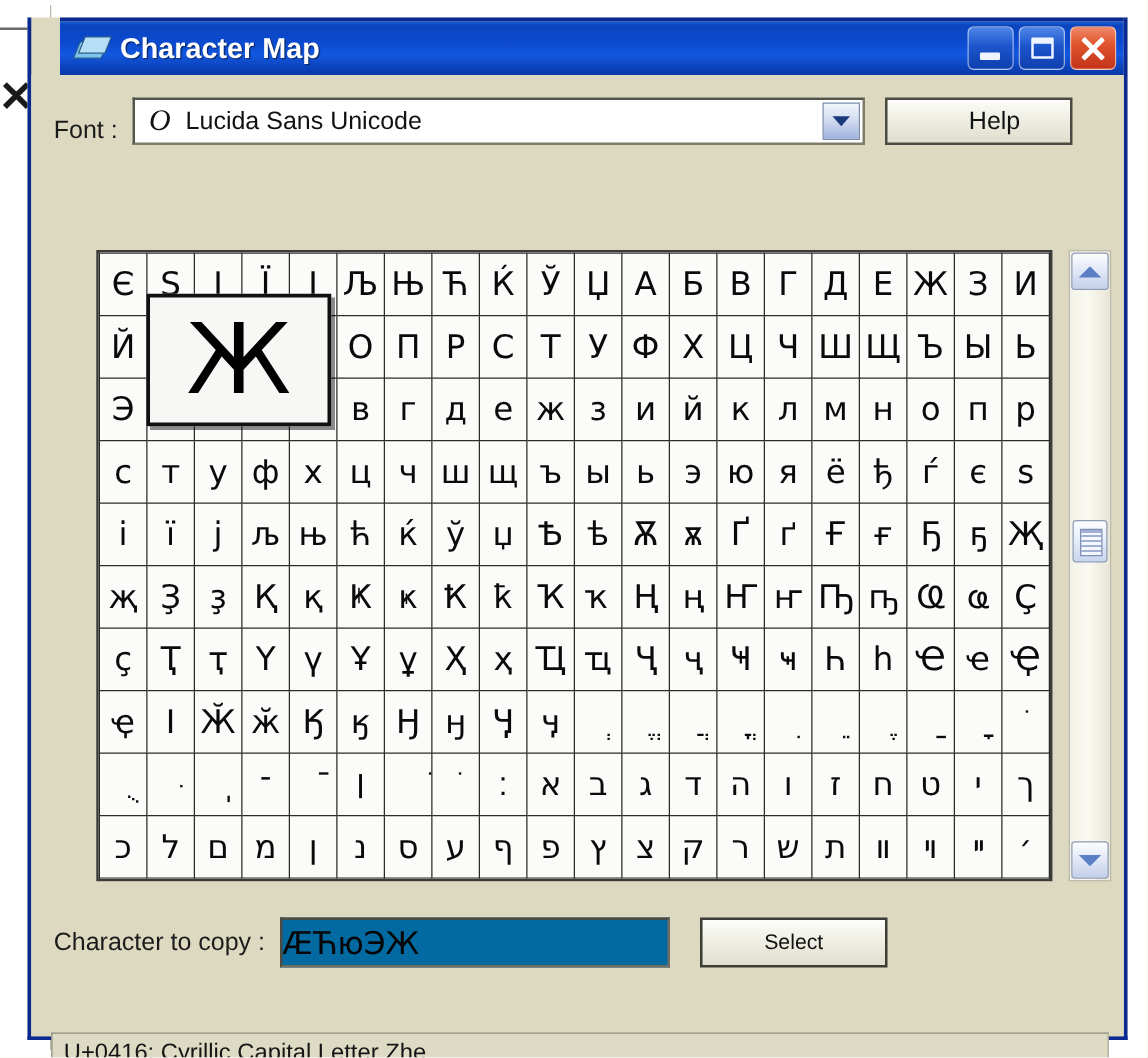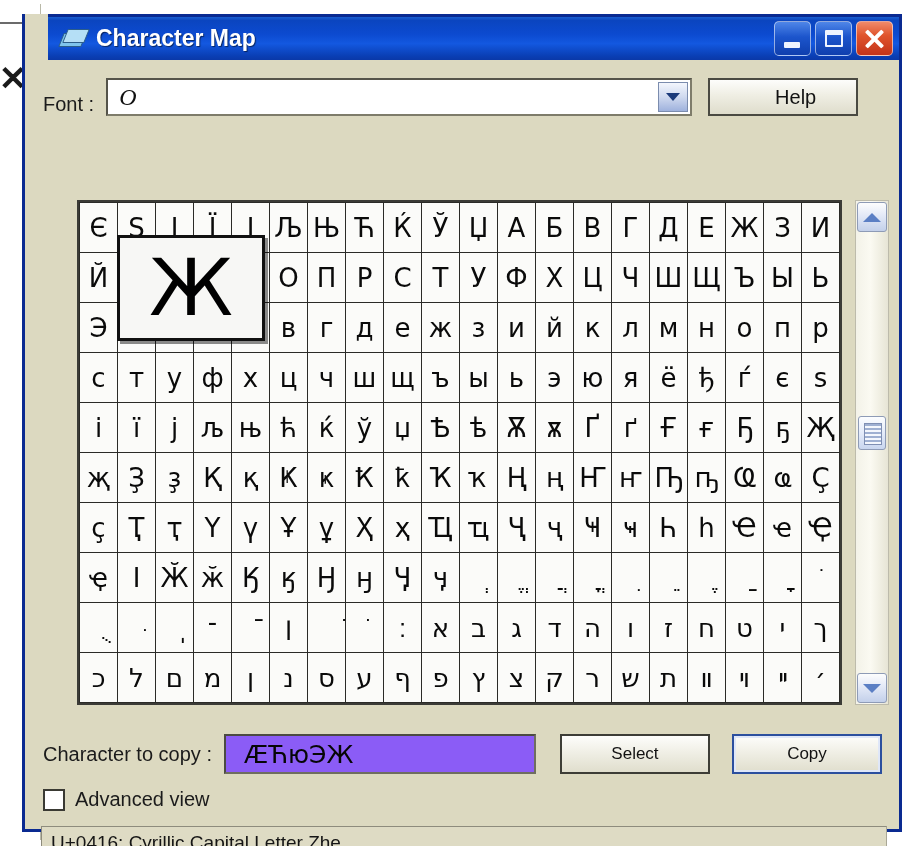--- a/index.html
+++ b/index.html
@@ -356,28 +356,28 @@
   }
   .copy-label {
     font-size: 20px;
     color: #1b1b1b;
     white-space: nowrap;
     margin-right: 12px;
     font-family: "Liberation Sans", sans-serif;
   }
   .copy-input {
     width: 312px; height: 40px;
-    background: #8b5cf6;
+    background: #0369a1;
     border: 2px solid #6f6e60;
     border-top-color: #4c4b42;
     border-left-color: #4c4b42;
     box-sizing: border-box;
     display: flex;
     align-items: center;
-    padding-left: 18px;
+    padding-left: 0;
     font-size: 25px;
     color: #060606;
     font-family: "DejaVu Sans", sans-serif;
     cursor: text;
     overflow: hidden;
     white-space: nowrap;
   }
   .btn-std {
     width: 150px; height: 40px;
     background: linear-gradient(to bottom, #fdfdfb 0%, #efeee4 48%, #e0decd 100%);
@@ -467,20 +467,21 @@
         </div>
       </div>
     </div>
 
     <div class="client">
 
       <div class="font-row">
         <div class="font-label">Font :</div>
         <div class="font-combo">
           <span class="font-o">O</span>
+          <span class="font-name">Lucida Sans Unicode</span>
           <span class="combo-arrow"></span>
         </div>
         <div class="help-btn">Help</div>
       </div>
 
       <div class="grid-wrap">
         <div class="grid-outer">
           <table class="grid-table">
             <tbody id="grid-body">
                 <tr>
@@ -715,25 +716,20 @@
             <div class="lines"></div>
           </div>
           <div class="sb-btn sb-down"></div>
         </div>
       </div>
 
       <div class="copy-row">
         <div class="copy-label">Character to copy :</div>
         <div class="copy-input">ÆЋюЭЖ</div>
         <div class="btn-std btn-select">Select</div>
-        <div class="btn-std btn-copy">Copy</div>
       </div>
 
-      <div class="adv-row">
-        <div class="checkbox"></div>
-        <div class="adv-label">Advanced view</div>
-      </div>
 
       <div class="statusbar">U+0416: Cyrillic Capital Letter Zhe</div>
 
     </div>
   </div>
 </div>
 
 </body></html>

